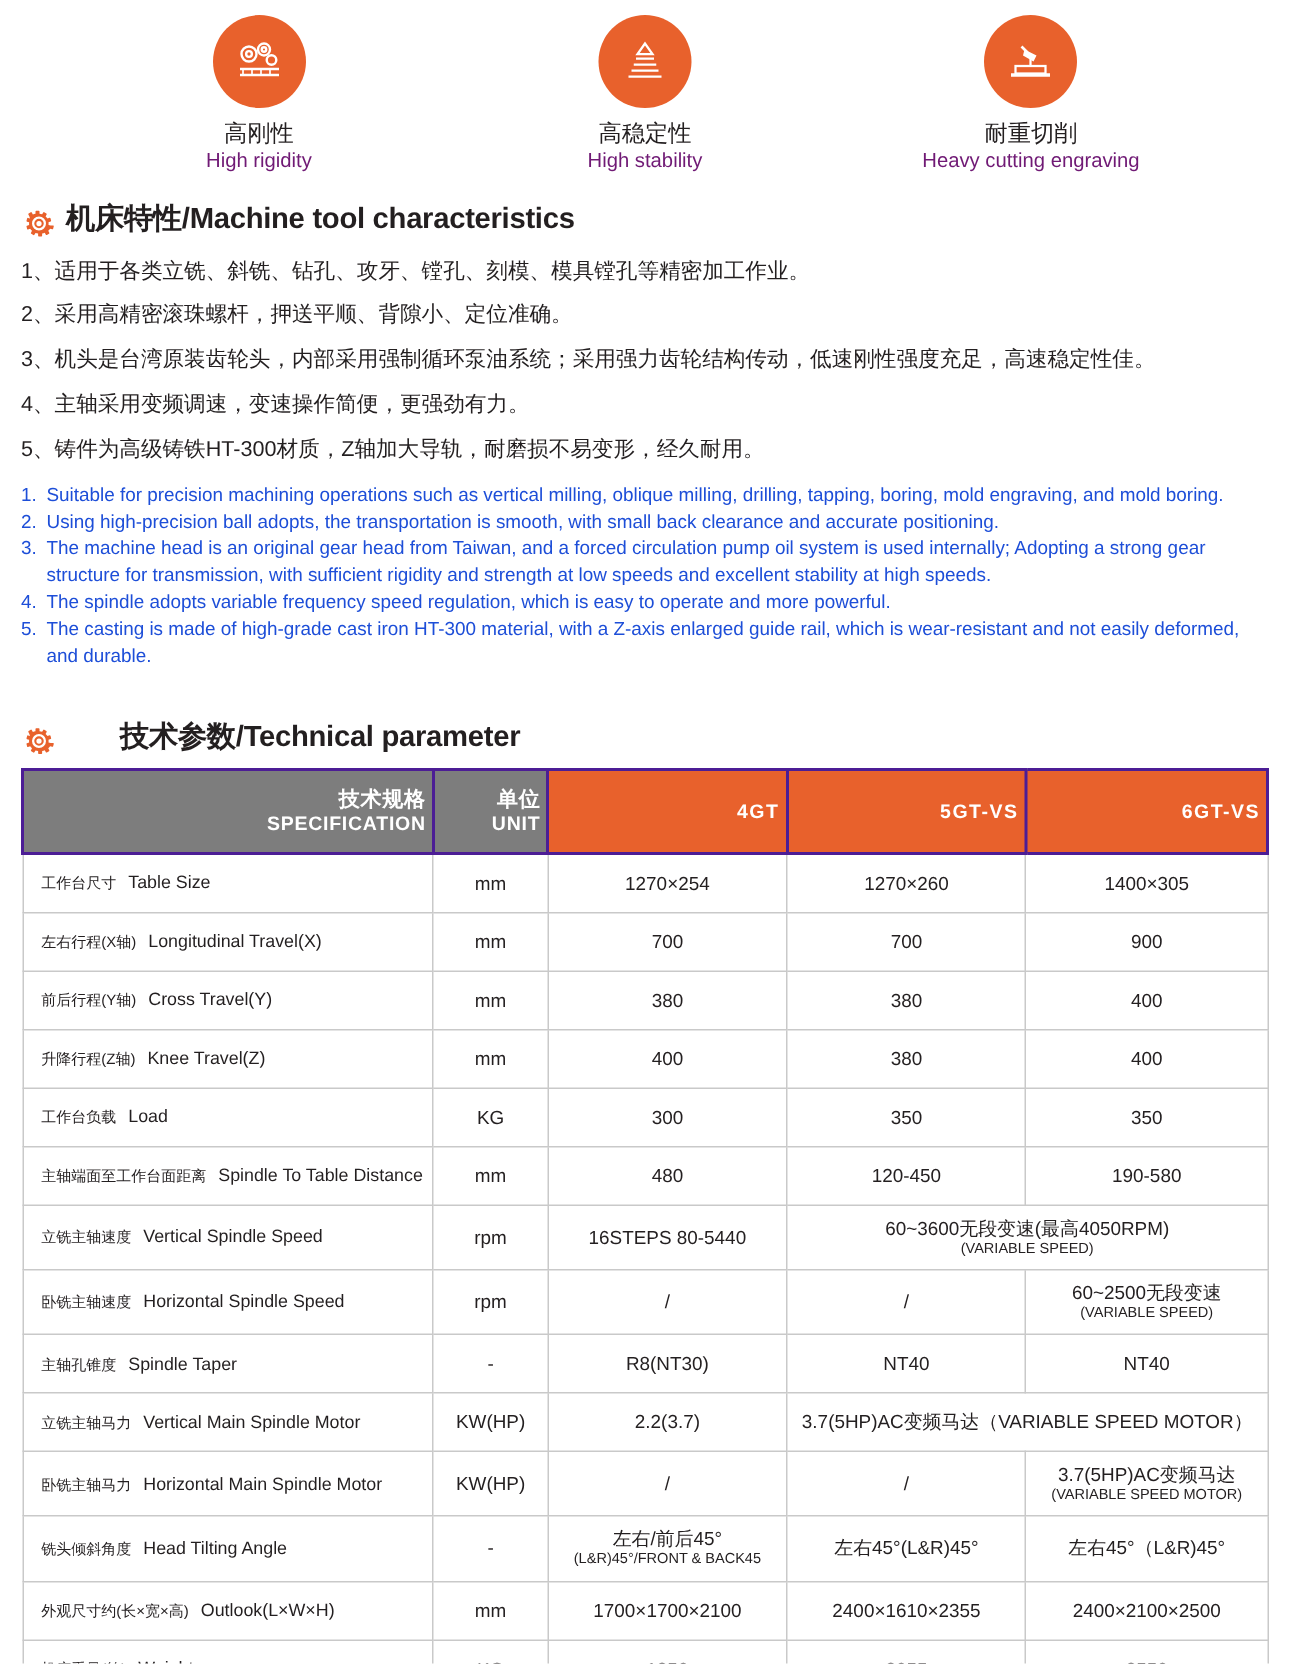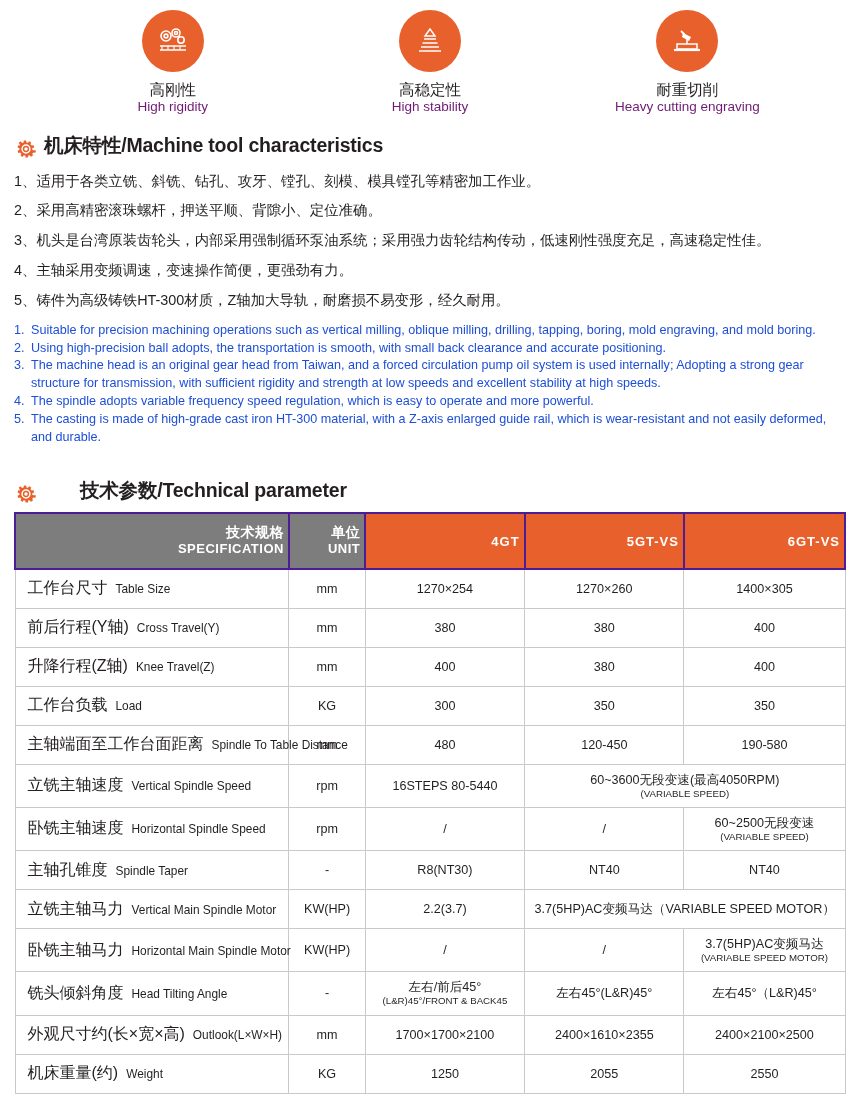--- a/index.html
+++ b/index.html
@@ -143,21 +143,21 @@
     vertical-align: middle;
     color: #231f20;
     height: 22px;
   }
   table.spec tbody td.label {
     text-align: left;
     padding-left: 12px;
     white-space: nowrap;
   }
   td.label .lab-cn {
-    font-size: 16px;
+    font-size: 10px;
     margin-right: 8px;
     text-align: right;
   }
   td.label .lab-en {
     font-size: 11.9px;
   }
   .sub { font-size: 9.7px; display: block; line-height: 1.15; }
   .val-main { display:block; line-height: 1.2; }
 </style>
 </head>
@@ -277,20 +277,27 @@
     <tbody>
 
       <tr>
         <td class="label"><span class="lab-cn">工作台尺寸</span><span class="lab-en">Table Size</span></td>
         <td>mm</td>
         <td>1270×254</td>
         <td>1270×260</td>
         <td>1400×305</td>
       </tr>
 
+      <tr>
+        <td class="label"><span class="lab-cn">左右行程(X轴)</span><span class="lab-en">Longitudinal Travel(X)</span></td>
+        <td>mm</td>
+        <td>700</td>
+        <td>700</td>
+        <td>900</td>
+      </tr>
 
       <tr>
         <td class="label"><span class="lab-cn">前后行程(Y轴)</span><span class="lab-en">Cross Travel(Y)</span></td>
         <td>mm</td>
         <td>380</td>
         <td>380</td>
         <td>400</td>
       </tr>
 
       <tr>

